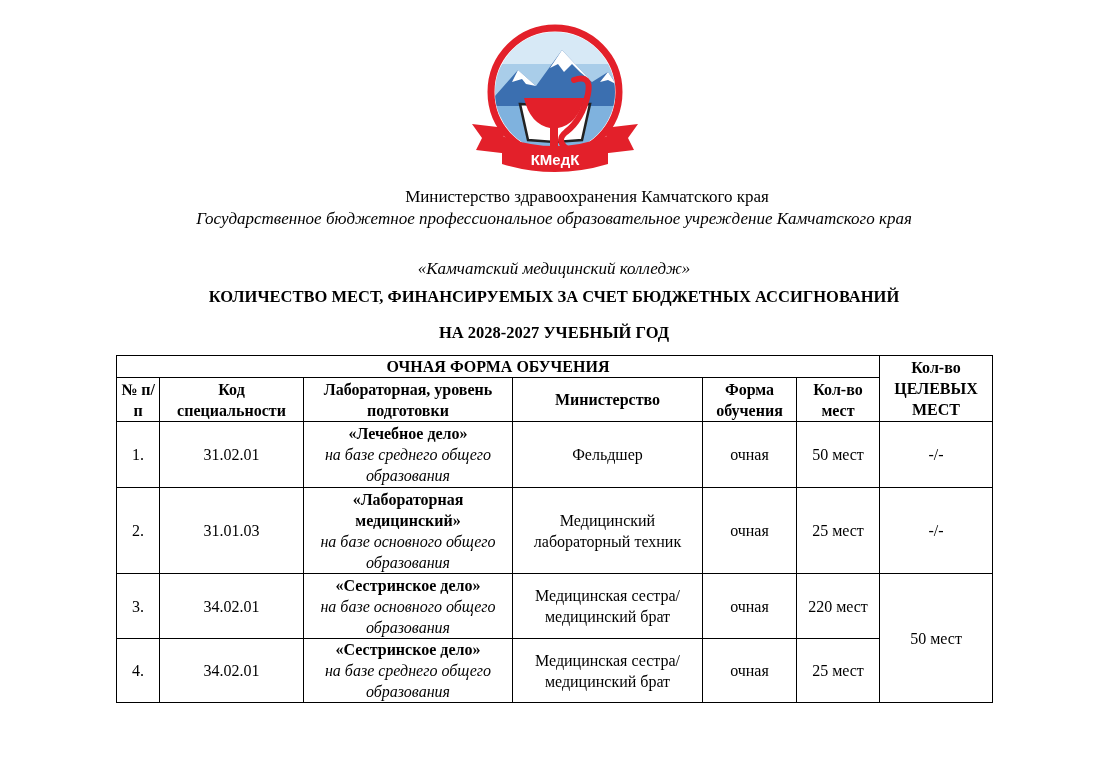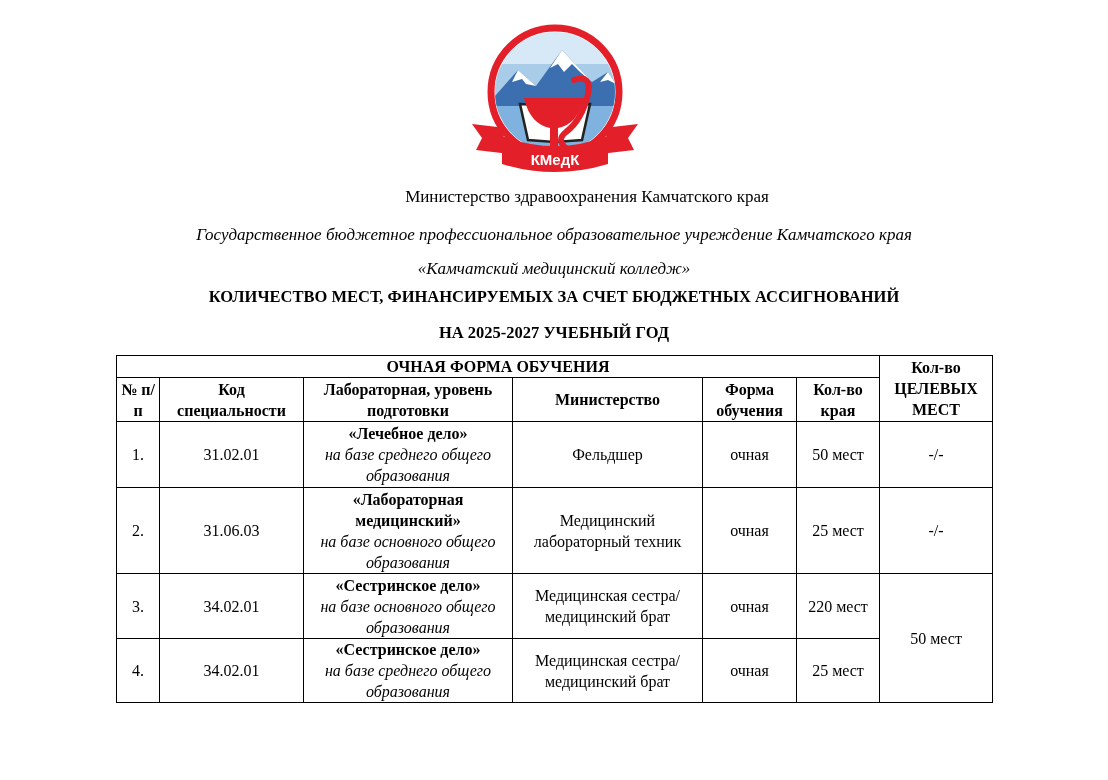--- a/index.html
+++ b/index.html
@@ -1,21 +1,21 @@
 <!DOCTYPE html>
 <html><head>
 <meta charset="utf-8">
 <style>
   html, body { margin:0; padding:0; background:#ffffff; }
   body { width:1108px; height:780px; position:relative; overflow:hidden;
          font-family:"Liberation Serif", "DejaVu Serif", serif; color:#000; }
   .logo { position:absolute; left:466px; top:24px; width:178px; height:152px; }
   .hdr { position:absolute; left:0; width:1108px; text-align:center; font-size:17px; line-height:22px; }
   .ministry { top:186px; left:0;padding-left:33px; }
-  .org { top:224px; font-style:italic; }
+  .org { top:208px; font-style:italic; }
   .org2 { top:226px; font-style:italic;margin-top:32px; }
   .title1 { top:286px; font-weight:bold; font-size:16.5px; }
   .title2 { top:322px; font-weight:bold; font-size:16.5px; }
   table.main { position:absolute; left:116px; top:355px; border-collapse:collapse;
                width:876px; table-layout:fixed; font-size:16px; line-height:21px; }
   table.main td, table.main th { border:1px solid #000; padding:0 2px; text-align:center; vertical-align:middle; }
   table.main th { font-weight:bold; }
   td.num { text-align:left; vertical-align:top; padding-left:3px; }
   .it { font-style:italic; display:block; }
   .spec-name { display:block;font-weight:bold; }
@@ -51,21 +51,21 @@
   <polygon points="6,100 40,104 36,118 44,130 10,126 16,114" fill="#e3202a"></polygon>
   <polygon points="172,100 138,104 142,118 134,130 168,126 162,114" fill="#e3202a"></polygon>
   <path d="M36,112 Q89,132 142,112 L142,140 Q89,156 36,140 Z" fill="#e3202a"></path>
   <text x="89" y="141" text-anchor="middle" fill="#ffffff" font-family="Liberation Sans, sans-serif" font-size="15" font-weight="bold">КМедК</text>
 </svg>
 
 <div class="hdr ministry">Министерство здравоохранения Камчатского края</div>
 <div class="hdr org">Государственное бюджетное профессиональное образовательное учреждение Камчатского края</div>
 <div class="hdr org2">«Камчатский медицинский колледж»</div>
 <div class="hdr title1">КОЛИЧЕСТВО МЕСТ, ФИНАНСИРУЕМЫХ ЗА СЧЕТ БЮДЖЕТНЫХ АССИГНОВАНИЙ</div>
-<div class="hdr title2">НА 2025-2027 УЧЕБНЫЙ ГОД</div>
+<div class="hdr title2">НА 2028-2027 УЧЕБНЫЙ ГОД</div>
 
 <table class="main">
   <colgroup>
     <col style="width:43px">
       <col style="width:144px">
       <col style="width:209px">
       <col style="width:190px">
       <col style="width:94px">
       <col style="width:83px">
       <col style="width:113px">
@@ -74,37 +74,37 @@
       <tr style="height:22px">
     <th colspan="6">ОЧНАЯ ФОРМА ОБУЧЕНИЯ</th>
     <th rowspan="2"><span>Кол-во ЦЕЛЕВЫХ МЕСТ</span></th>
   </tr>
   <tr style="height:44px">
     <th>№ п/п</th>
     <th>Код специальности</th>
     <th>Лабораторная, уровень подготовки</th>
     <th>Министерство</th>
     <th>Форма обучения</th>
-    <th>Кол-во края</th>
+    <th>Кол-во мест</th>
   </tr>
   <tr style="height:66px">
     <td class="num">1.</td>
     <td>31.02.01</td>
     <td>
           <span class="spec-name">«Лечебное дело»</span>
           <span class="it">на базе среднего общего образования</span>
         </td>
     <td>Фельдшер</td>
     <td>очная</td>
     <td>50 мест</td>
     <td>-/-</td>
   </tr>
   <tr style="height:86px">
     <td class="num">2.</td>
-    <td>31.06.03</td>
+    <td>31.01.03</td>
     <td>
           <span class="spec-name">«Лабораторная медицинский»</span>
           <span class="it">на базе основного общего образования</span>
         </td>
     <td>Медицинский лабораторный техник</td>
     <td>очная</td>
     <td>25 мест</td>
     <td>-/-</td>
   </tr>
   <tr style="height:65px">

